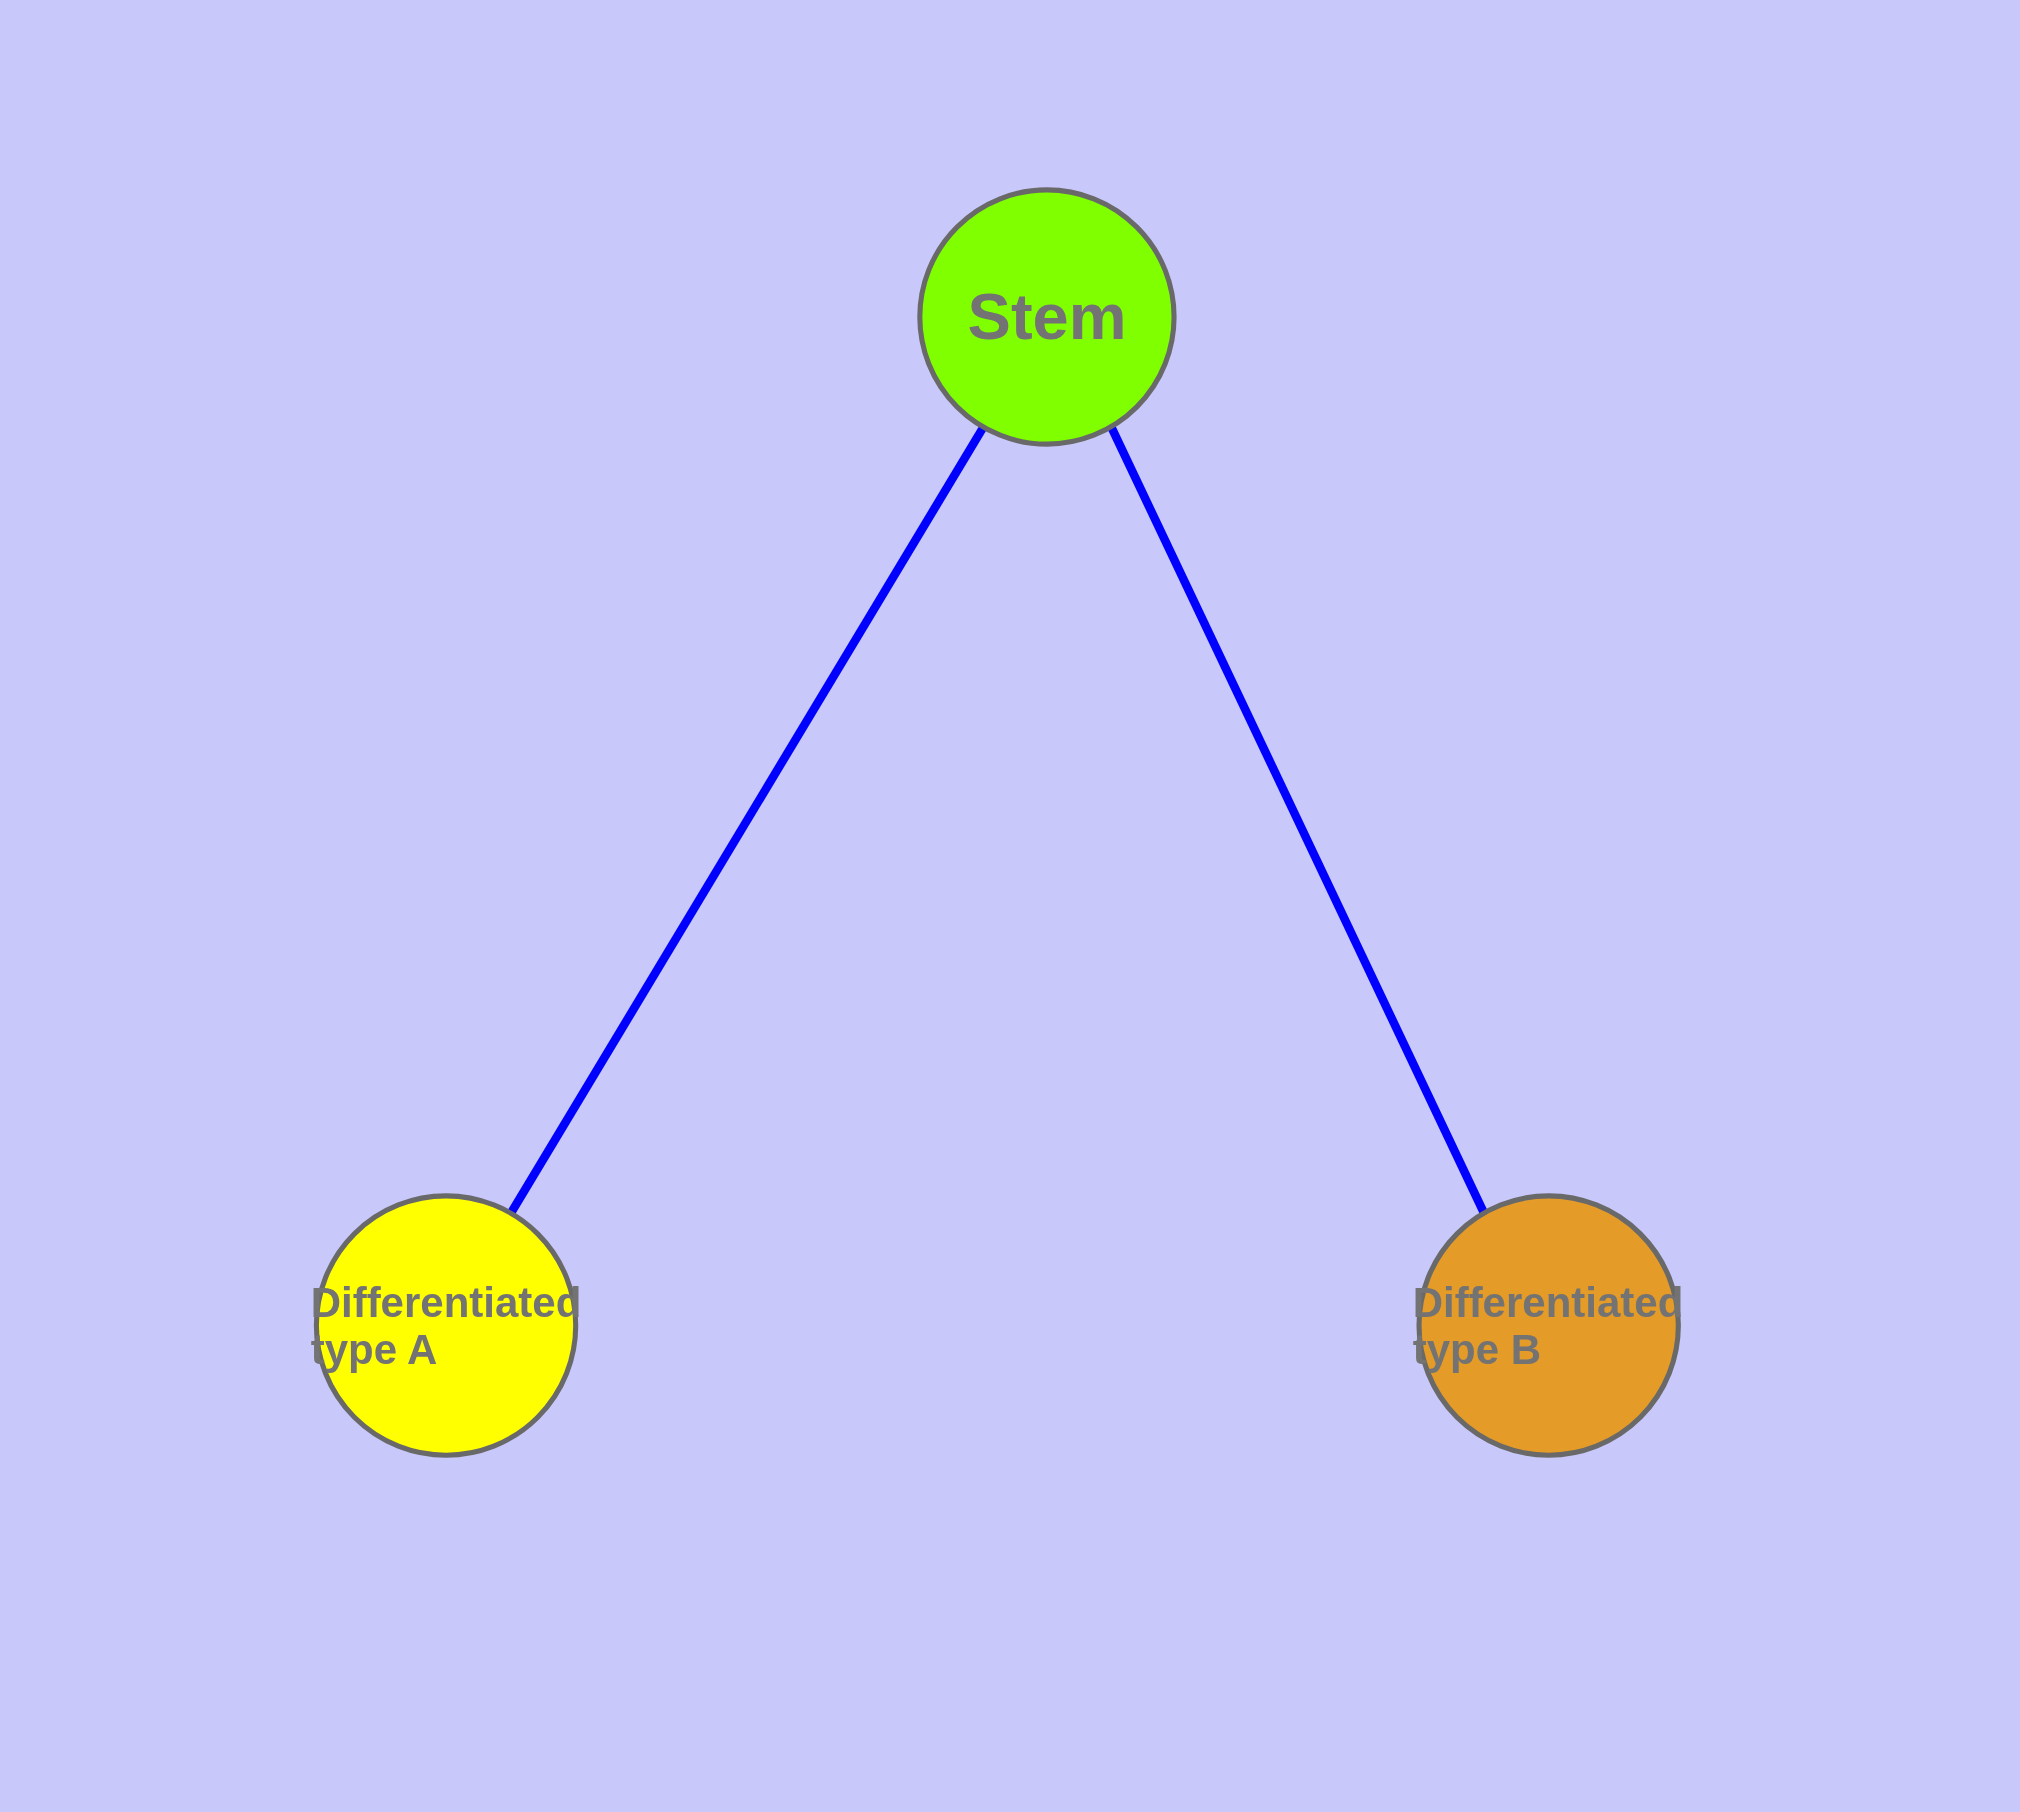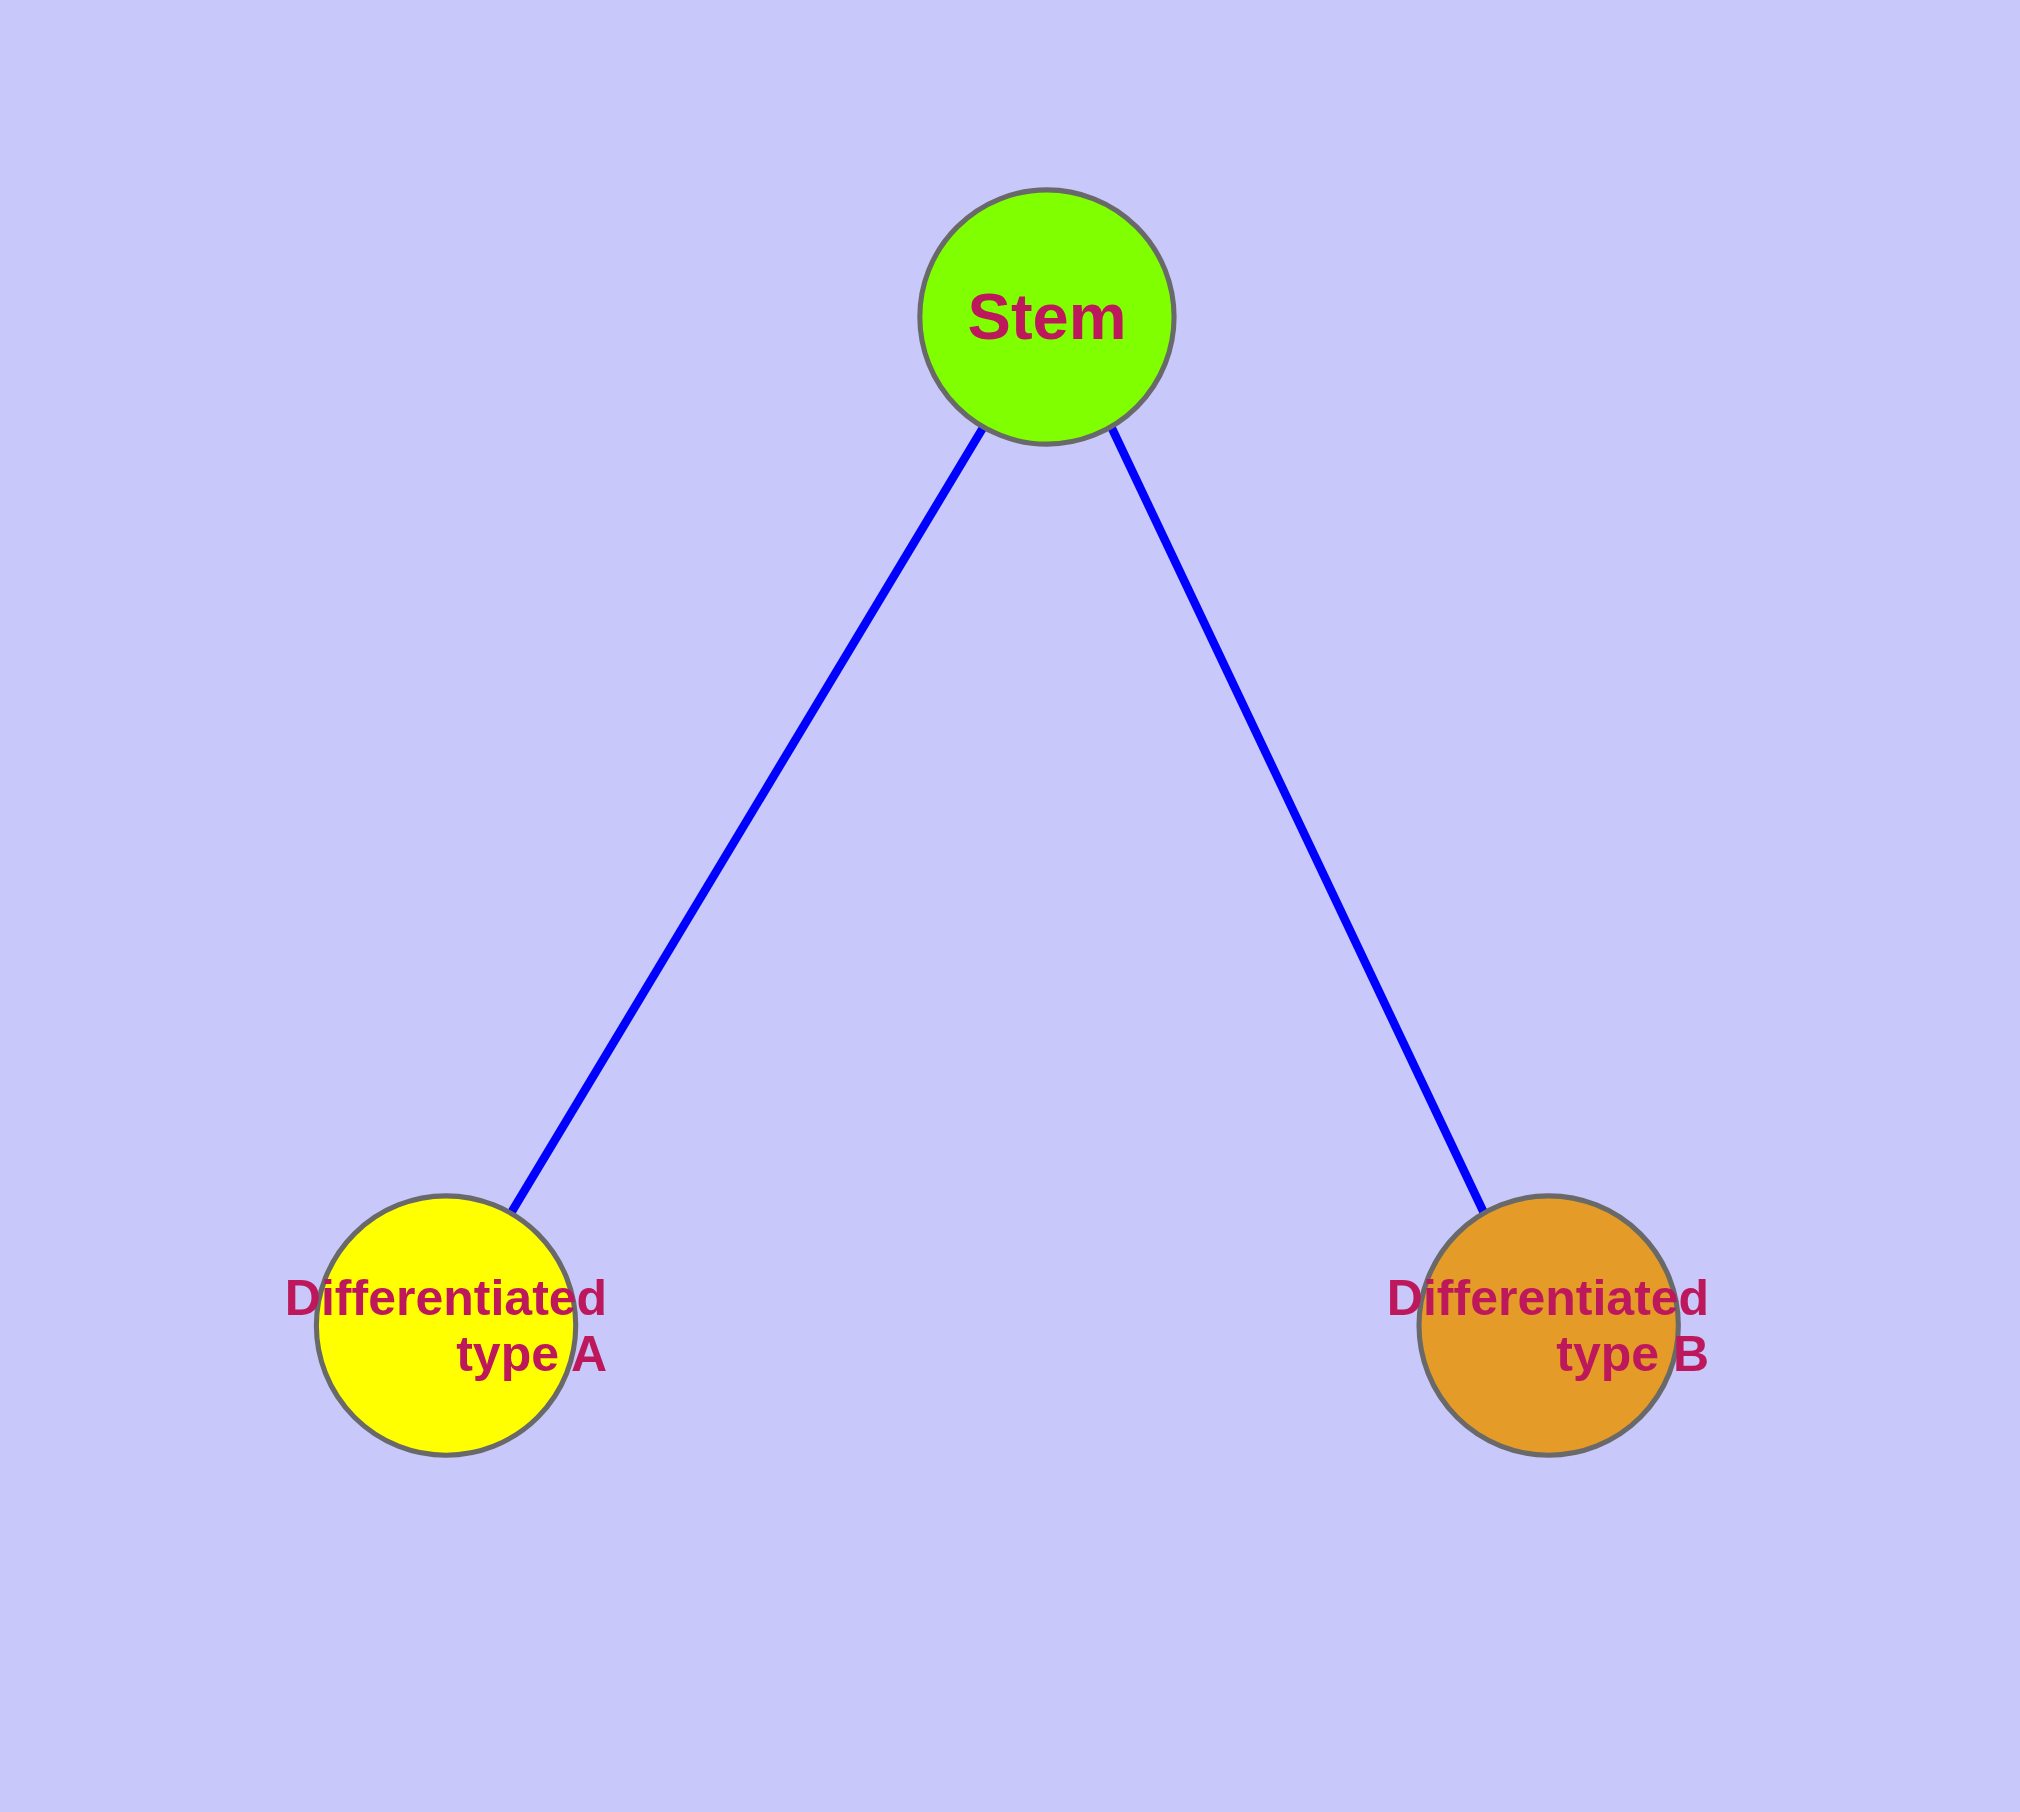--- a/index.html
+++ b/index.html
@@ -22,33 +22,33 @@
     background: #c8c8fa;
   }
   #graph-svg {
     position: absolute;
     left: 0; top: 0;
     width: 2021px;
     height: 1812px;
   }
   .node-label {
     position: absolute;
-    text-align: right;
+    text-align: left;
     font-weight: bold;
-    color: #be185d;
+    color: #737373;
     line-height: 1.12;
     white-space: pre;
     pointer-events: none;
     transform: translate(-50%, -50%);
   }
   #label-stem {
     font-size: 65px;
   }
   #label-diffA, #label-diffB {
-    font-size: 50px;
+    font-size: 42px;
   }
 </style>
 </head>
 <body>
 
 <div id="canvas">
 
   <div id="bg-rect"></div>
 
   <svg id="graph-svg" viewBox="0 0 2384 2138" xmlns="http://www.w3.org/2000/svg">

